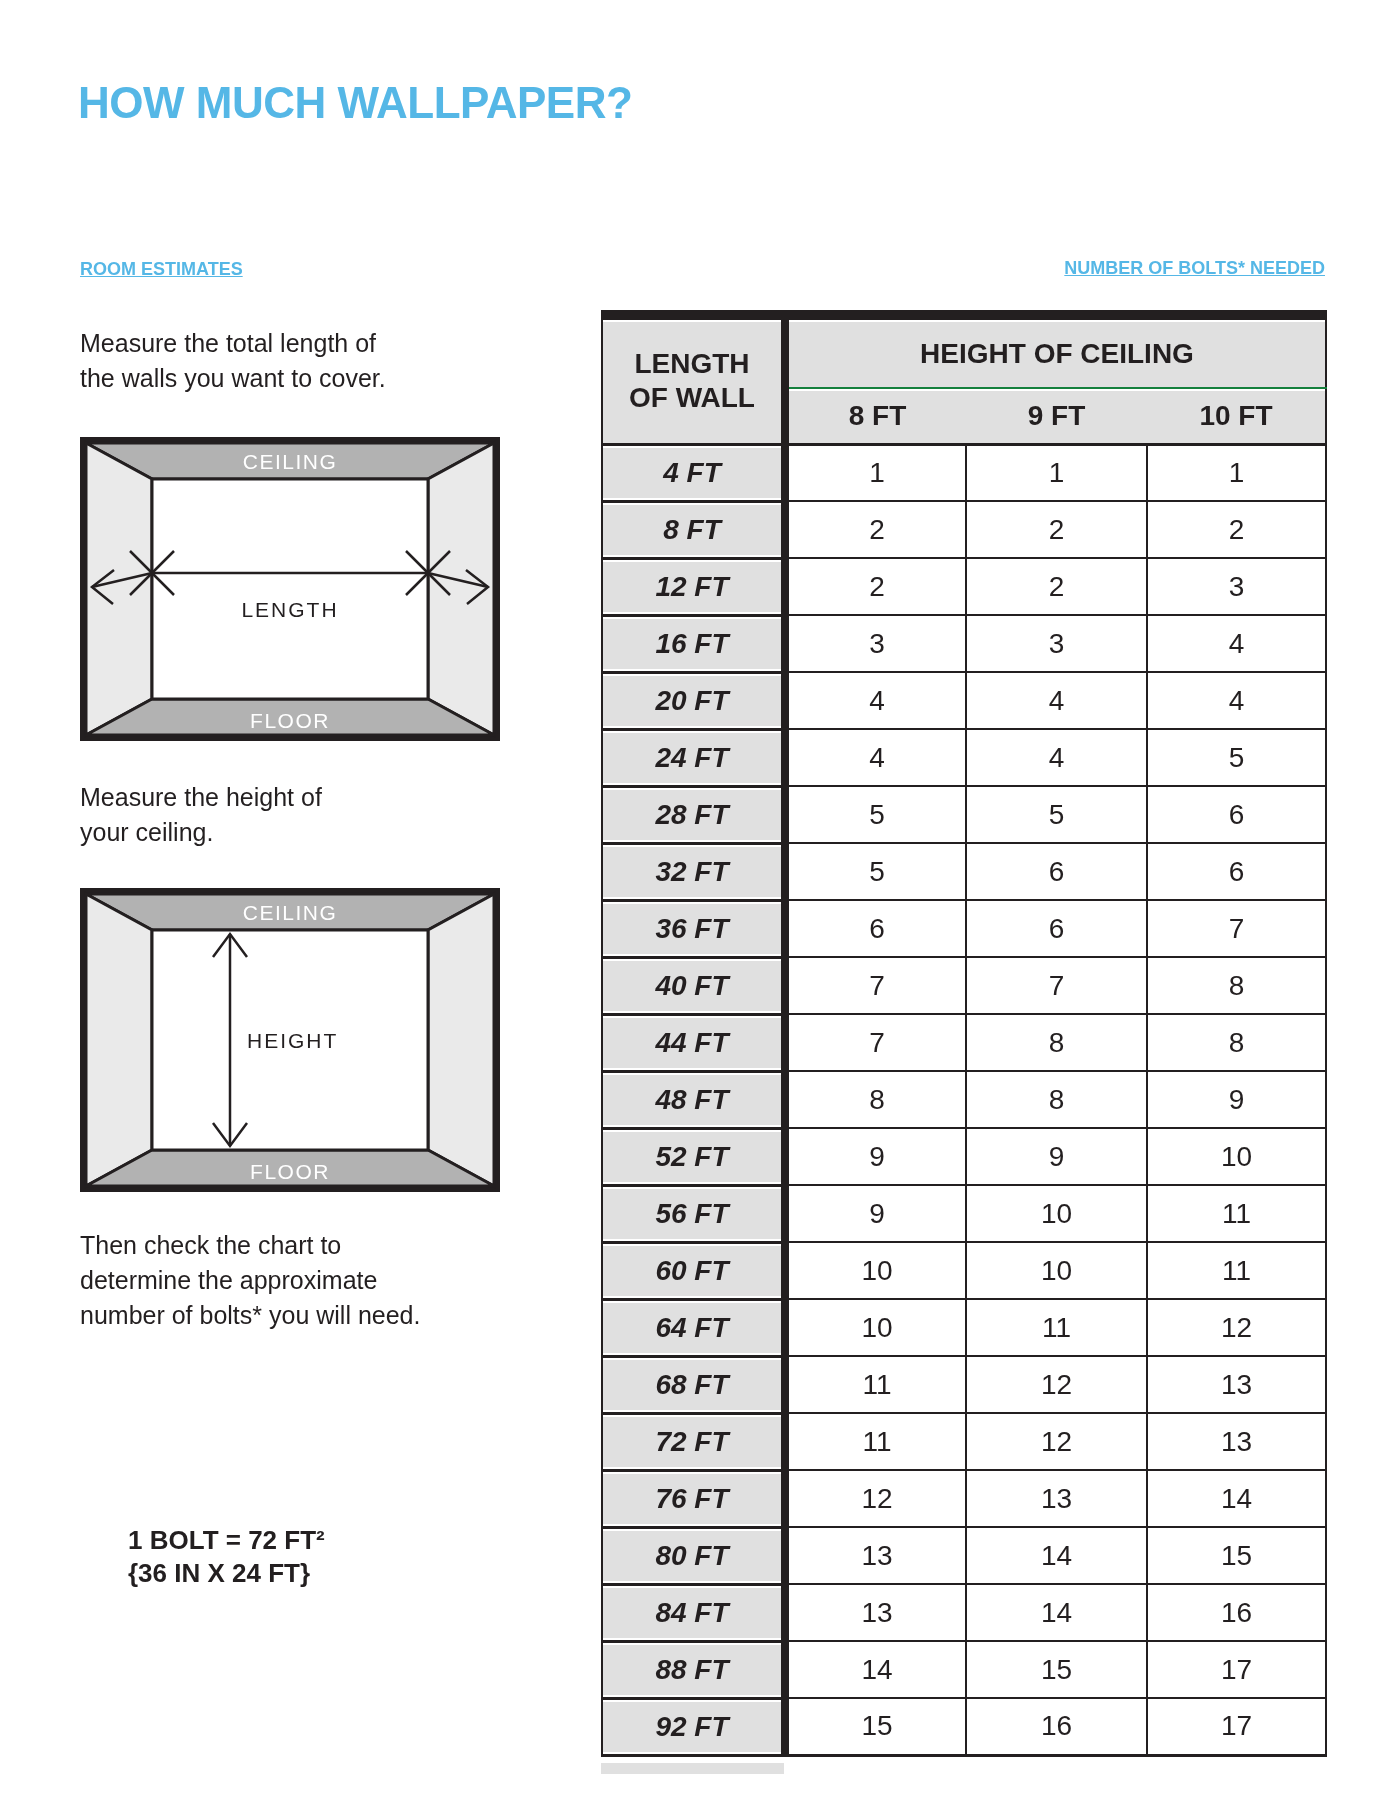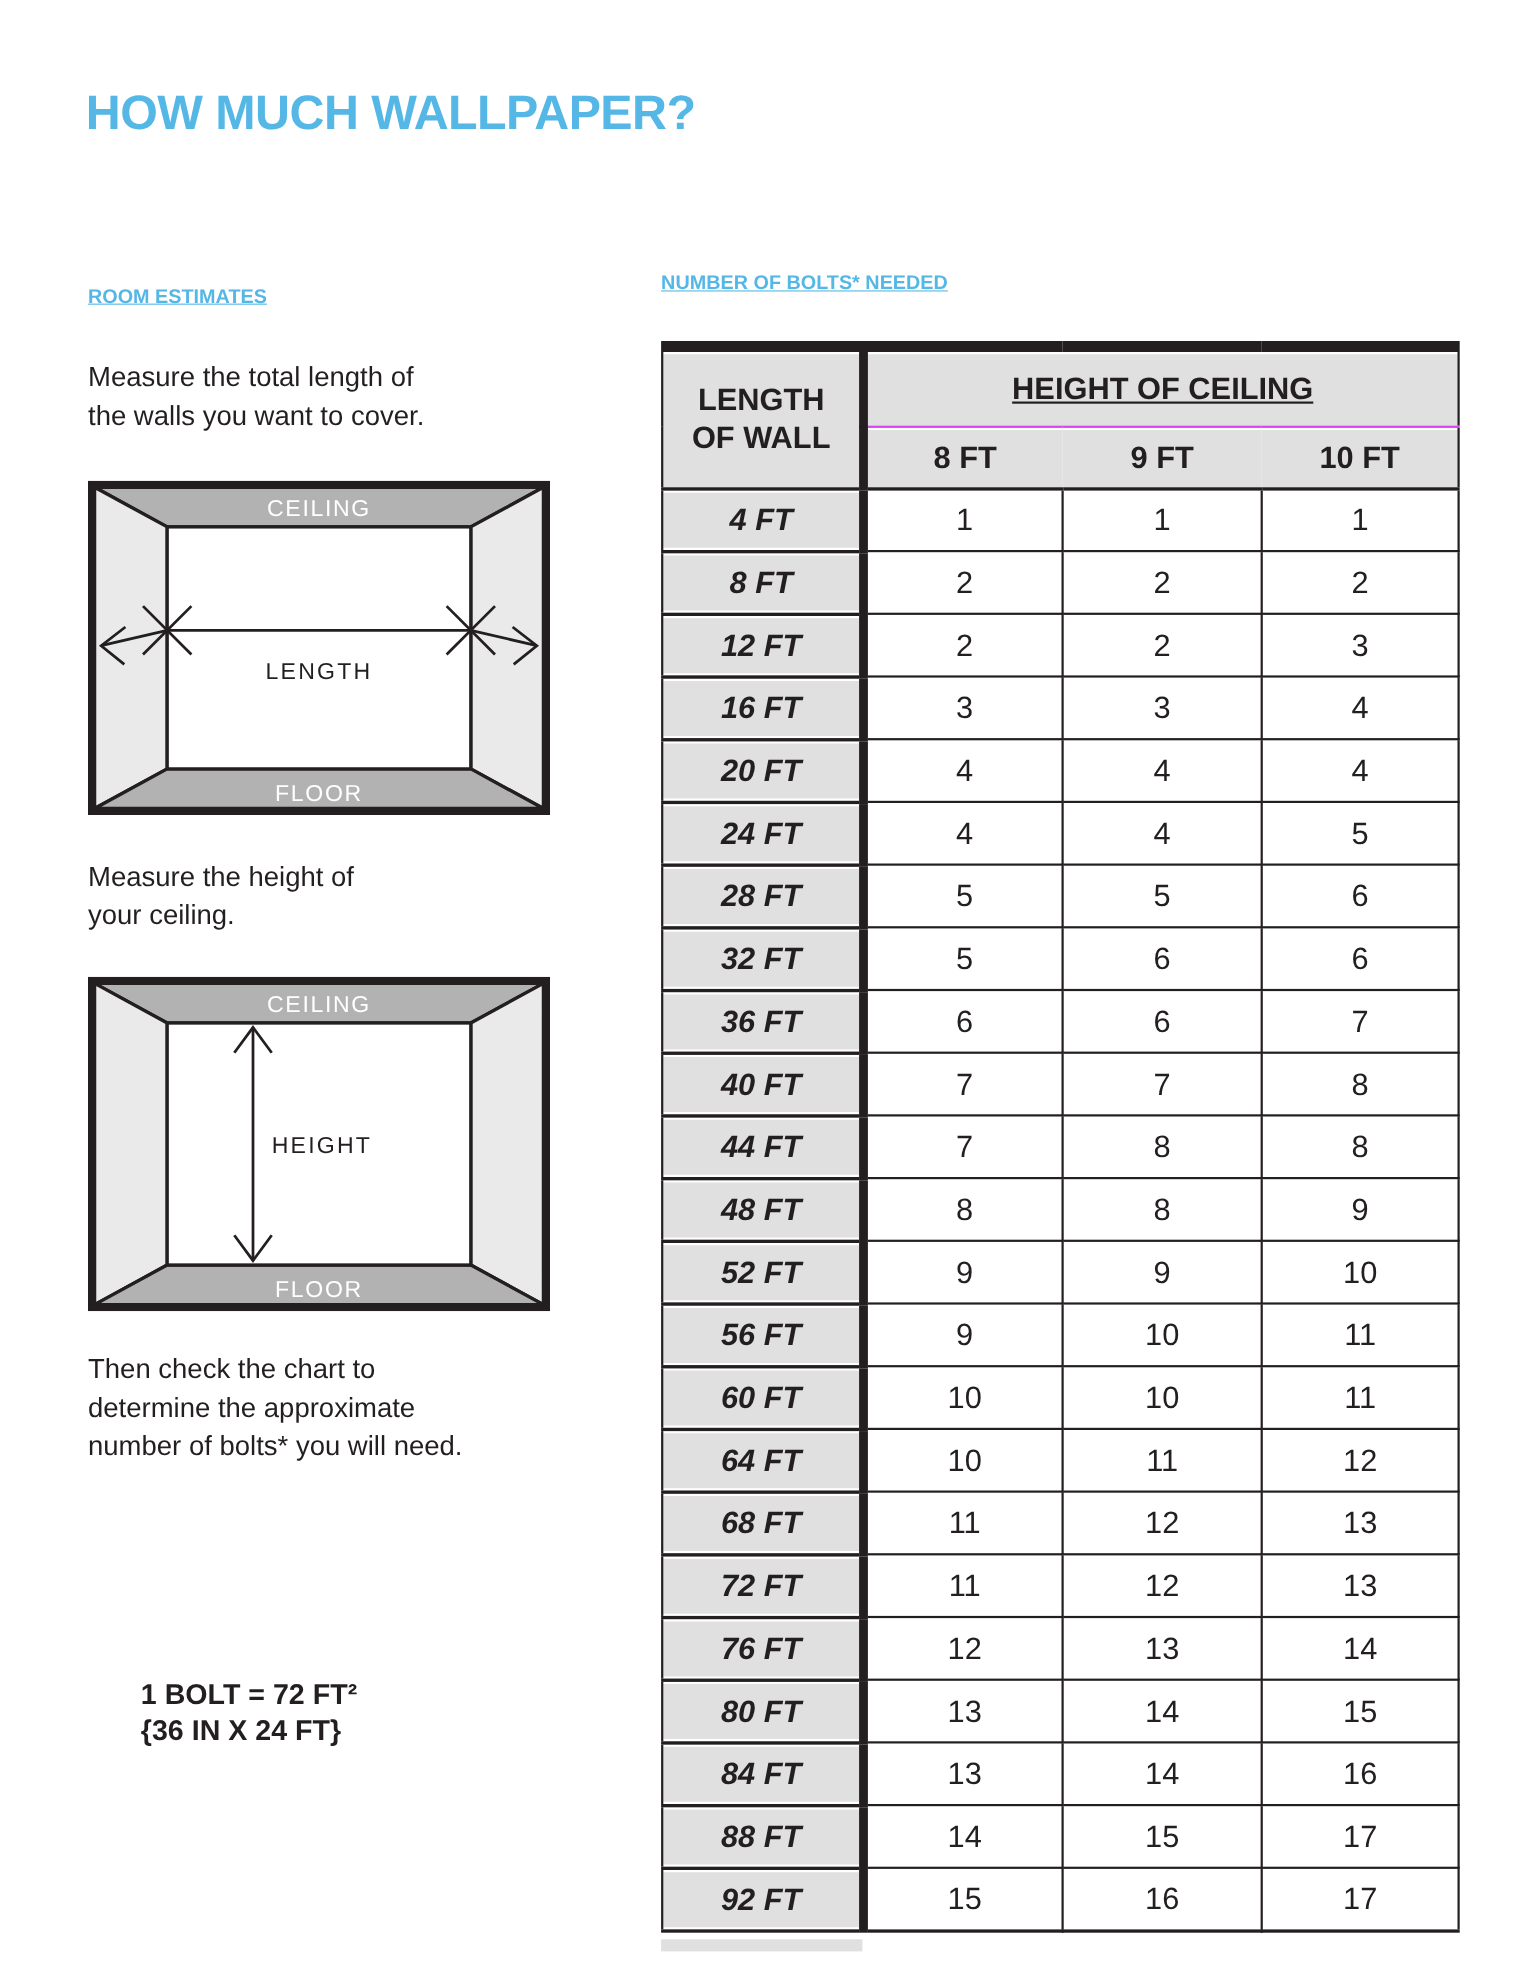--- a/index.html
+++ b/index.html
@@ -21,21 +21,21 @@
     color:#55b7e6;
     line-height:1;
   }
   .section-heading {
     font-size:18px; font-weight:bold;
     color:#55b7e6;
     line-height:1.1;
     text-decoration:underline;
   }
   .room-estimates-heading { left:80px; top:260px; }
-  .table-heading { left:601px; top:248px; width:724px; text-align:left; }
+  .table-heading { left:601px; top:259px; width:724px; text-align:right; }
 
   .para { left:80px; font-size:25px; line-height:35px; color:#231f20; }
   .para span { display:block; }
   .para1 { top:326px; }
   .para2 { top:780px; }
   .para3 { top:1228px; }
 
   .note { left:80px; font-weight:bold; color:#231f20; }
   .note span { display:block; }
   .note1 { top:1425px; font-size:26px; line-height:36px; }
@@ -71,23 +71,22 @@
     font-weight:bold;
     box-shadow: inset 0 2px 0 #ffffff;
   }
   .bolts-table th.len {
     border-right:8px solid #231f20;
     border-bottom:3px solid #231f20;
     line-height:34px;
   }
   .bolts-table th.len span { display:block; }
   .bolts-table th.group {
-    border-bottom:2px solid #d946ef;
+    border-bottom:2px solid #15803d;
     height:73px;
-    text-decoration:underline;
   }
   .bolts-table th.sub {
     border-bottom:3px solid #231f20;
     height:56px;
   }
   .bolts-table tbody th {
     background:#e0e0e0;
     font-weight:bold;
     border-right:8px solid #231f20;
     border-top:3px solid #231f20;

